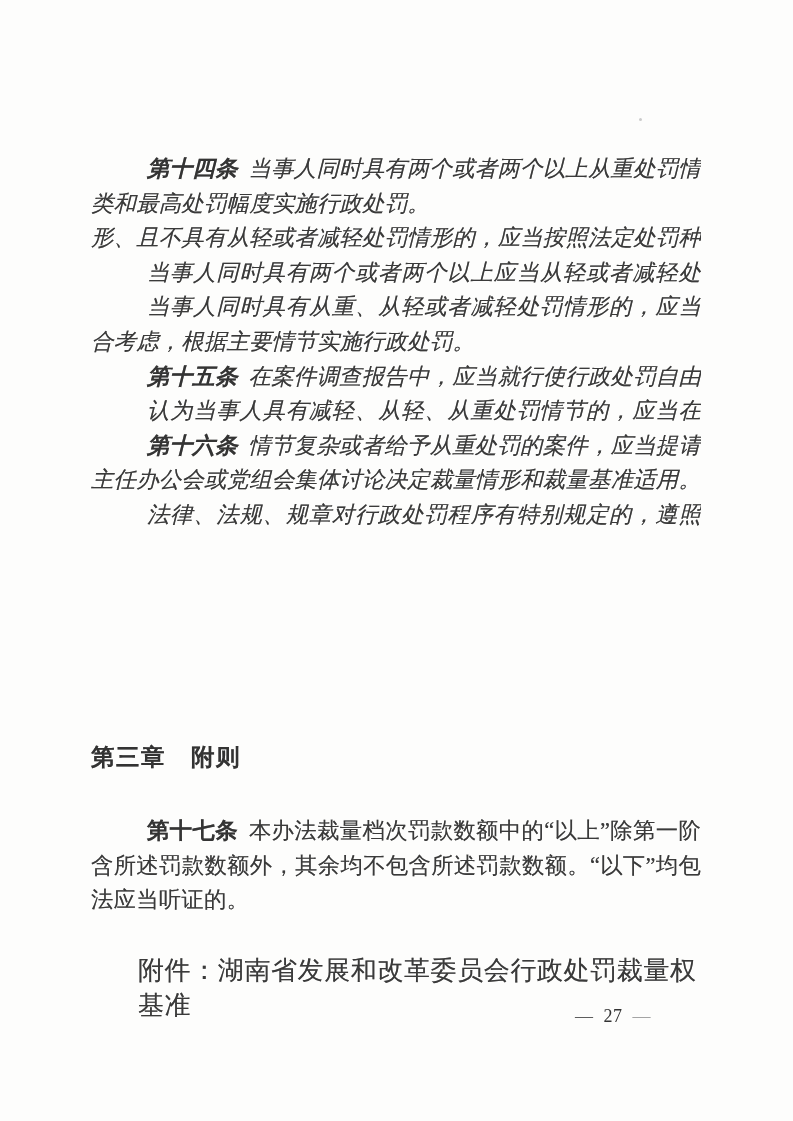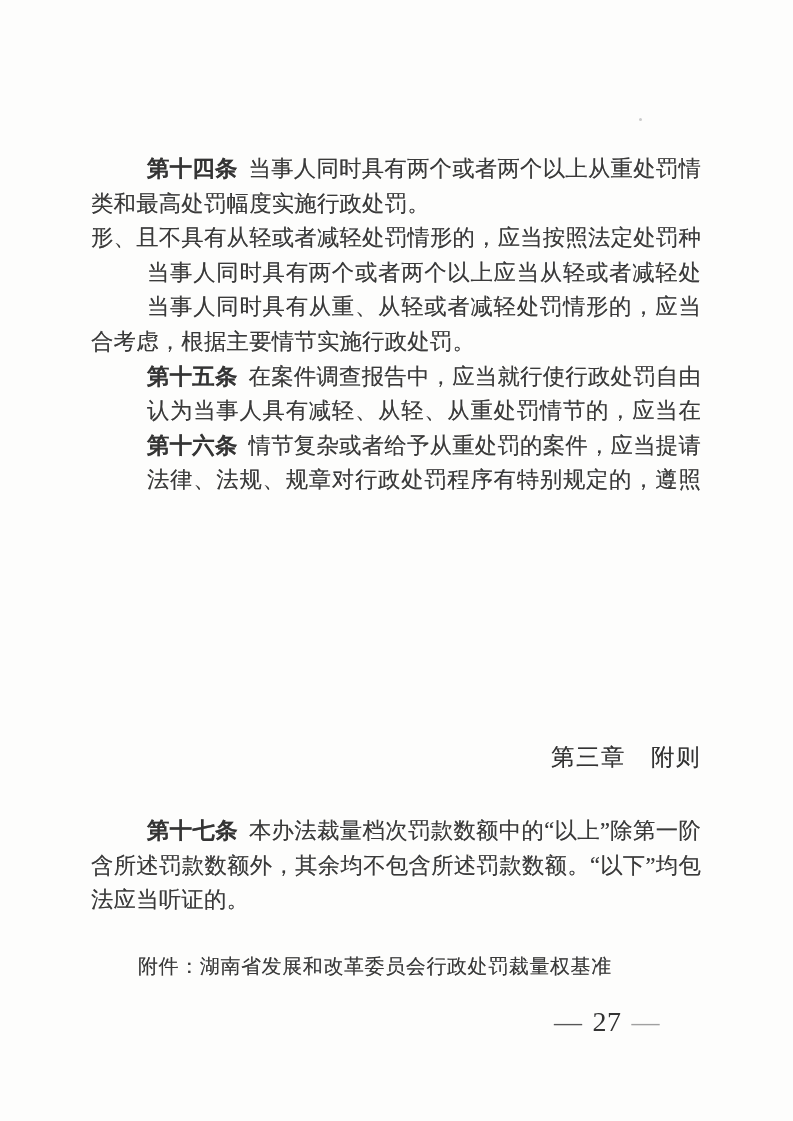--- a/index.html
+++ b/index.html
@@ -19,20 +19,21 @@
   
   .textblock {
     position: absolute;
     left: 91px;
     top: 152px;
     width: 610px;
     font-size: 22.4px;
     line-height: 34.6px;
     letter-spacing: 0.2px;
     text-shadow: 0 0 0.5px rgba(58,58,58,0.55);
+    font-style: italic;
   }
   .block2 {
     position: absolute;
     left: 91px;
     top: 814px;
     width: 610px;
     font-size: 22.4px;
     line-height: 34.6px;
     letter-spacing: 0.2px;
     text-shadow: 0 0 0.5px rgba(58,58,58,0.55);
@@ -50,44 +51,44 @@
     font-weight: bold;
     color: #343434;
     margin-right: 11px;
   }
   .b:empty { display: none; margin: 0; }
   .chapter-heading {
     position: absolute;
     left: 91px;
     top: 741px;
     width: 610px;
-    text-align: right;
-    font-weight: normal;
+    text-align: left;
+    font-weight: bold;
     font-size: 23.5px;
     letter-spacing: 1.5px;
     color: #333333;
     text-shadow: 0 0 0.5px rgba(51,51,51,0.55);
   }
   .attachment {
     position: absolute;
     left: 91px;
     top: 953px;
     width: 610px;
     padding-left: 47px;
     box-sizing: border-box;
-    font-size: 20px;
+    font-size: 26px;
     letter-spacing: 0.6px;
     color: #3a3a3a;
     text-shadow: 0 0 0.5px rgba(58,58,58,0.55);
   }
   .footer {
     position: absolute;
     top: 1006px;
-    right: 133px;
-    font-size: 28px;
+    right: 142px;
+    font-size: 18px;
     letter-spacing: 0.5px;
     color: #3c3c3c;
     white-space: nowrap;
   }
   .footer .dash-l { color: #565656; margin-right: 10px; }
   .footer .num   { color: #333333; }
   .footer .dash-r { color: #a0a0a0; margin-left: 10px; }
   .speck {
     position: absolute;
     left: 639px;
@@ -109,20 +110,21 @@
   <div class="textblock">
     <div class="line indent fill"><span class="b">第十四条</span><span>当事人同时具有两个或者两个以上从重处罚情</span></div>
     <div class="line"><span>类和最高处罚幅度实施行政处罚。</span></div>
     <div class="line fill"><span>形、且不具有从轻或者减轻处罚情形的，应当按照法定处罚种</span></div>
     <div class="line indent fill"><span>当事人同时具有两个或者两个以上应当从轻或者减轻处罚</span></div>
     <div class="line indent fill"><span>当事人同时具有从重、从轻或者减轻处罚情形的，应当综</span></div>
     <div class="line"><span>合考虑，根据主要情节实施行政处罚。</span></div>
     <div class="line indent fill"><span class="b">第十五条</span><span>在案件调查报告中，应当就行使行政处罚自由裁</span></div>
     <div class="line indent fill"><span>认为当事人具有减轻、从轻、从重处罚情节的，应当在行</span></div>
     <div class="line indent fill"><span class="b">第十六条</span><span>情节复杂或者给予从重处罚的案件，应当提请委</span></div>
+    <div class="line fill"><span>主任办公会或党组会集体讨论决定裁量情形和裁量基准适用。</span></div>
     <div class="line indent fill"><span>法律、法规、规章对行政处罚程序有特别规定的，遵照其</span></div>
   </div>
 
   <div class="chapter-heading">第三章　附则</div>
 
   <div class="block2">
     <div class="line indent fill"><span class="b">第十七条</span><span>本办法裁量档次罚款数额中的“以上”除第一阶包</span></div>
     <div class="line fill"><span>含所述罚款数额外，其余均不包含所述罚款数额。“以下”均包含</span></div>
     <div class="line"><span>法应当听证的。</span></div>
   </div>

